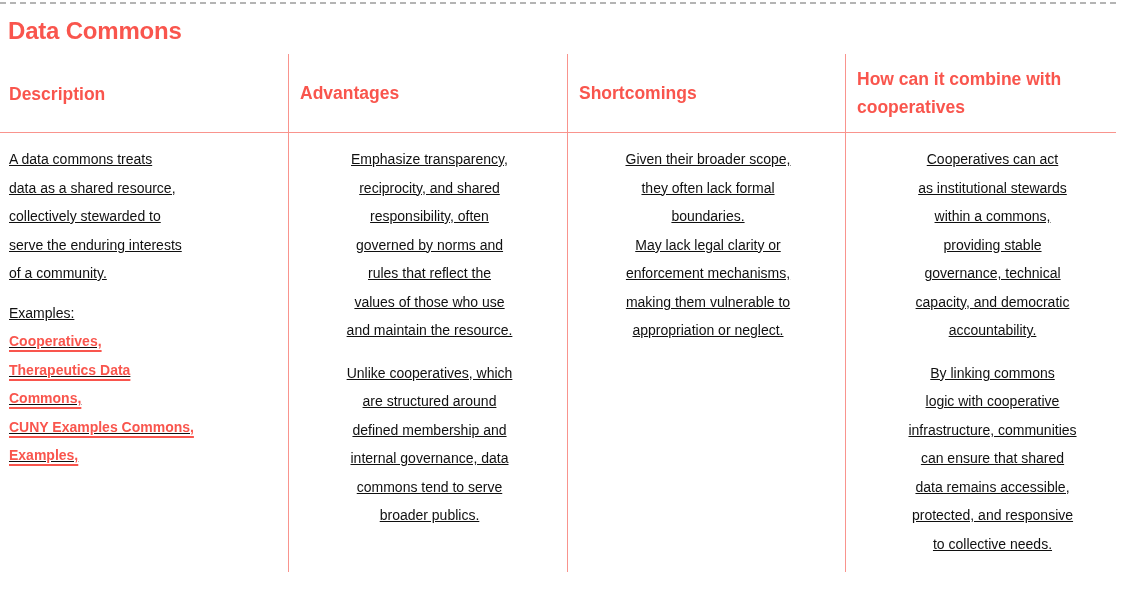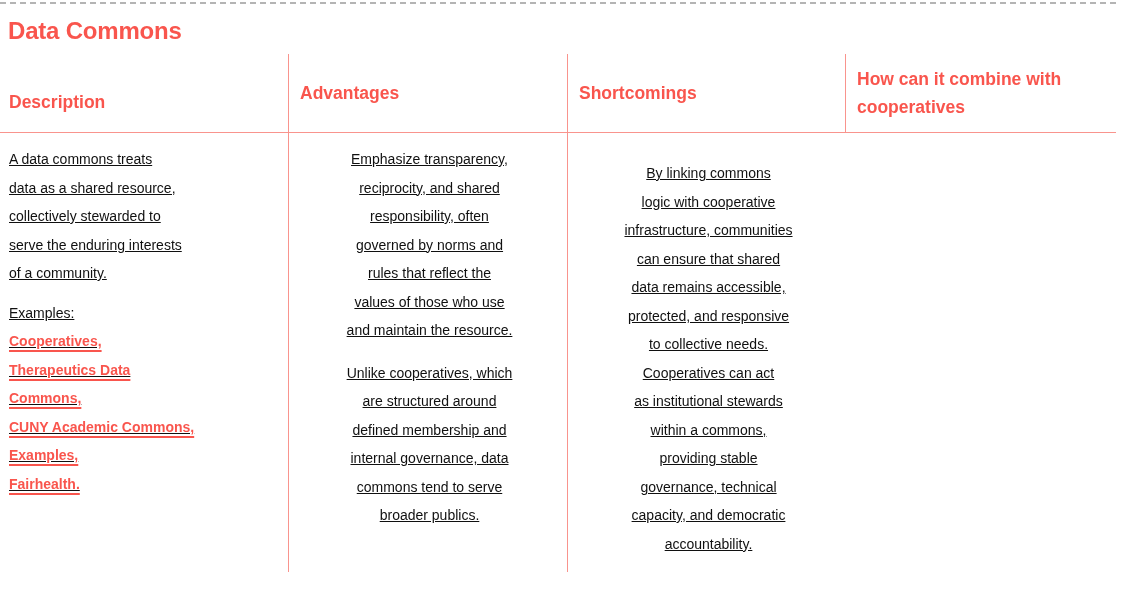--- a/index.html
+++ b/index.html
@@ -36,21 +36,21 @@
     display: flex;
     align-items: center;
     padding: 0 12px 0 9px;
     border-bottom: 1.5px solid var(--line, #F9948D);
     color: var(--accent, #F9554D);
     font-weight: 700;
     font-size: 17.5px;
     line-height: 28px;
   }
   .th.col2, .th.col3, .th.col4 { padding-left: 11px; }
-  .desc-offset { position: relative; top: 9px; }
+  .desc-offset { position: relative; top: 1px; }
   .pre { white-space: pre-line; }
   .td {
     padding: 12px 8px 14px 9px;
     font-size: 14px;
     line-height: 28.5px;
     text-decoration: underline;
   }
   .td.col2, .td.col3, .td.col4 { padding-left: 11px; text-align: center; }
   .td p { margin: 0; }
   .td p.gap { margin-top: 14px; }
@@ -94,53 +94,61 @@
       <p class="pre">A data commons treats
 data as a shared resource,
 collectively stewarded to
 serve the enduring interests
 of a community.</p>
       <div class="examples">
         <div class="examples-label">Examples:</div>
         <a class="link pre">Cooperatives,</a>
         <a class="link pre">Therapeutics Data
 Commons,</a>
-        <a class="link pre">CUNY Academic Commons,</a>
+        <a class="link pre">CUNY Examples Commons,</a>
         <a class="link pre">Examples,</a>
-        <a class="link pre">Fairhealth.</a>
       </div>
     </div>
 
     <div class="td col2">
       <p class="pre">Emphasize transparency,
 reciprocity, and shared
 responsibility, often
 governed by norms and
 rules that reflect the
 values of those who use
 and maintain the resource.</p>
       <p class="pre gap">Unlike cooperatives, which
 are structured around
 defined membership and
 internal governance, data
 commons tend to serve
 broader publics.</p>
     </div>
 
+    <div class="td col3">
+      <p class="pre">Given their broader scope,
+they often lack formal
+boundaries.
+May lack legal clarity or
+enforcement mechanisms,
+making them vulnerable to
+appropriation or neglect.</p>
+    </div>
 
     <div class="td col4">
+      <p class="pre">Cooperatives can act
+as institutional stewards
+within a commons,
+providing stable
+governance, technical
+capacity, and democratic
+accountability.</p>
       <p class="pre gap">By linking commons
 logic with cooperative
 infrastructure, communities
 can ensure that shared
 data remains accessible,
 protected, and responsive
 to collective needs.</p>
-      <p class="pre">Cooperatives can act
-as institutional stewards
-within a commons,
-providing stable
-governance, technical
-capacity, and democratic
-accountability.</p>
     </div>
   </div>
 </div>
 
 </body></html>

